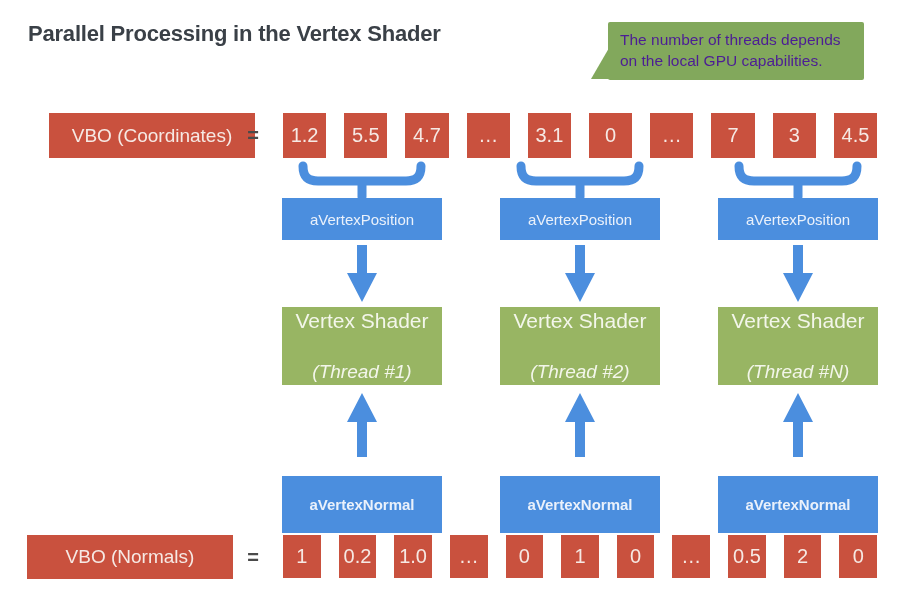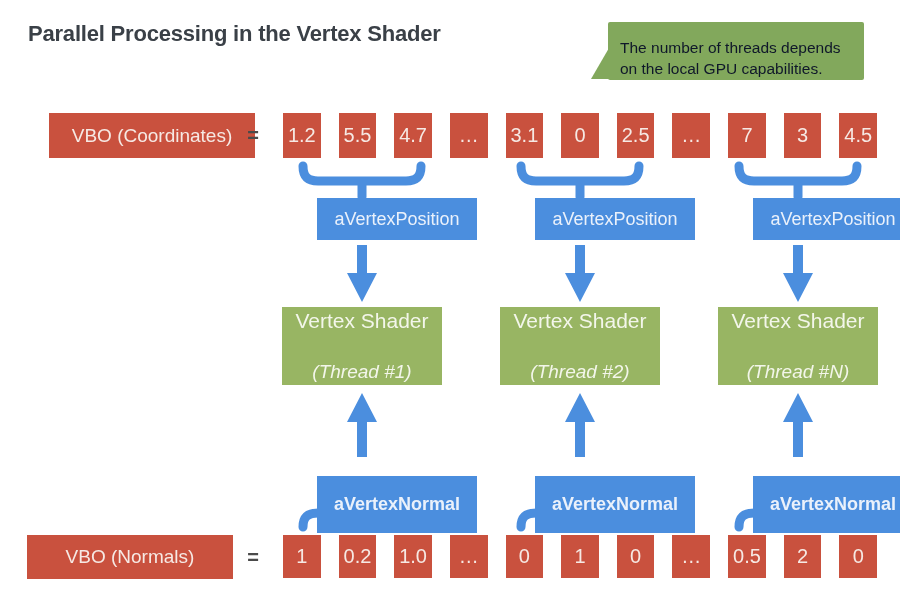--- a/index.html
+++ b/index.html
@@ -14,23 +14,23 @@
   
   .title{
     position:absolute;left:28px;top:21px;
     font-size:22px;font-weight:bold;color:#3a4047;
     letter-spacing:-0.2px;margin:0;
   }
 
   
   .callout{
     position:absolute;left:608px;top:22px;width:256px;height:58px;
-    background:#82a85c;color:#0f172a;border-radius:2px;
+    background:#82a85c;color:#4c1d95;border-radius:2px;
     font-size:15.5px;line-height:1.38;
-    padding:15px 12px;box-sizing:border-box;
+    padding:7px 12px;box-sizing:border-box;
   }
   .callout-tail{position:absolute;left:-17px;top:26px;}
 
   
   .vbo-label{
     position:absolute;left:27px;width:206px;
     background:#c9513e;color:#f6e9e4;
     display:flex;align-items:center;justify-content:center;
     font-size:19px;
   }
@@ -55,22 +55,21 @@
     flex:1;background:#c9513e;color:#f6e9e4;
     display:flex;align-items:center;justify-content:center;
     font-size:20px;
   }
 
   
   .attr{
     position:absolute;width:160px;
     background:#4b8ede;color:#eaf1fb;
     display:flex;align-items:center;justify-content:center;
-    font-size:18px;
-    margin-left:35px;
+    font-size:15px;
   }
   .attr.pos{top:198px;height:42px;}
   .attr.norm{top:476px;height:57px;font-weight:bold;}
 
   
   .shader{
     position:absolute;top:307px;width:160px;height:78px;
     background:#98b563;color:#f3f6ea;
     display:flex;flex-direction:column;align-items:center;justify-content:space-between;
     font-size:21px;line-height:1.3;
@@ -98,21 +97,20 @@
 
   <div class="vbo-label toprow">VBO (Coordinates)</div>
   <div class="equals toprow">=</div>
   <div class="cells toprow">
     <div class="cell">1.2</div>
     <div class="cell">5.5</div>
     <div class="cell">4.7</div>
     <div class="cell">…</div>
     <div class="cell">3.1</div>
     <div class="cell">0</div>
-    <div class="cell">2.5</div>
     <div class="cell">…</div>
     <div class="cell">7</div>
     <div class="cell">3</div>
     <div class="cell">4.5</div>
   </div>
 
   <svg class="overlay" width="900" height="599" viewBox="0 0 900 599">
 
     <path class="brace" d="M303 166 C303 177 308 181 318 181 L406 181 C416 181 421 177 421 166 M362 182 L362 197"></path>
     <path class="brace" d="M521 166 C521 177 526 181 536 181 L624 181 C634 181 639 177 639 166 M580 182 L580 197"></path>

